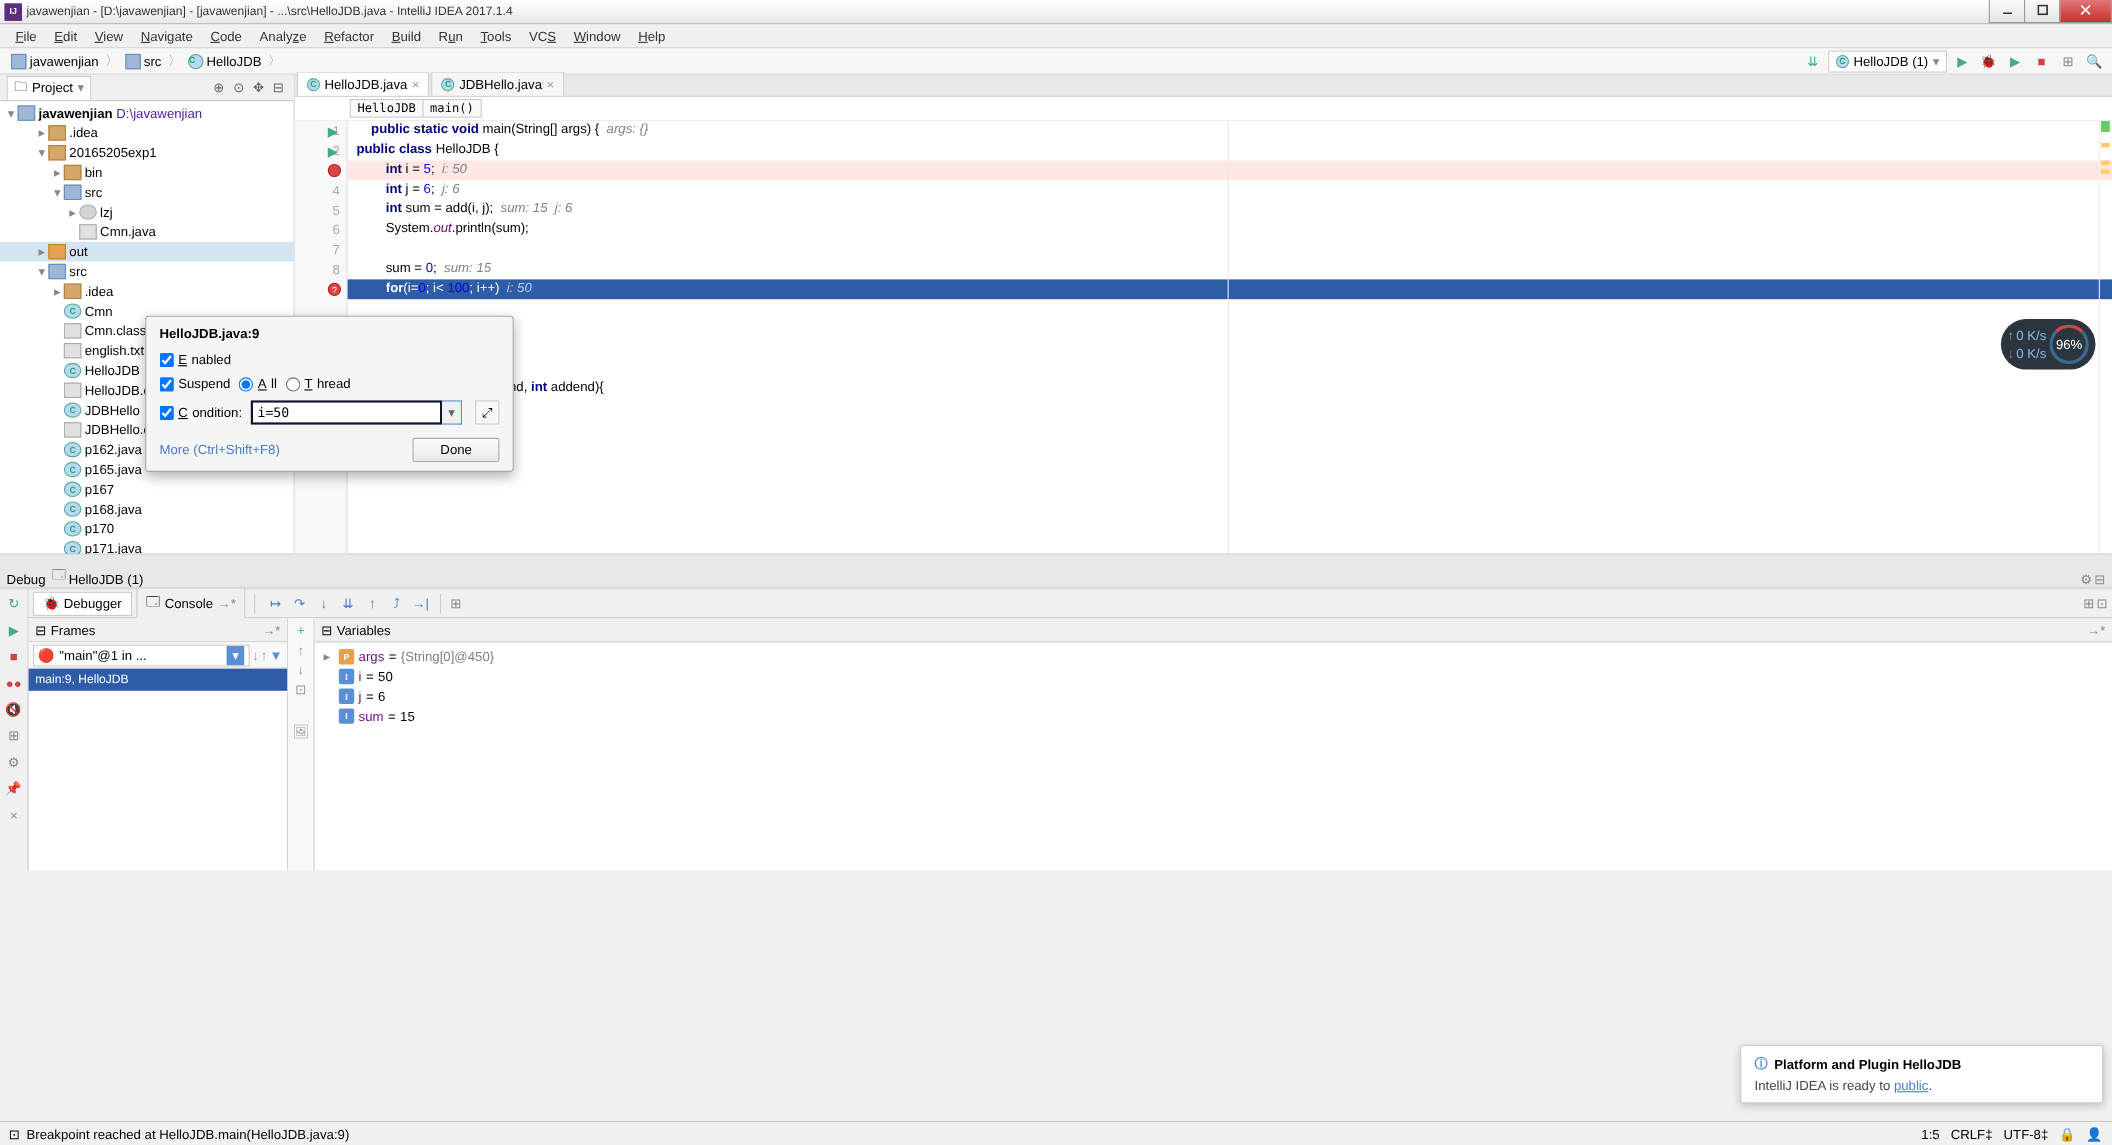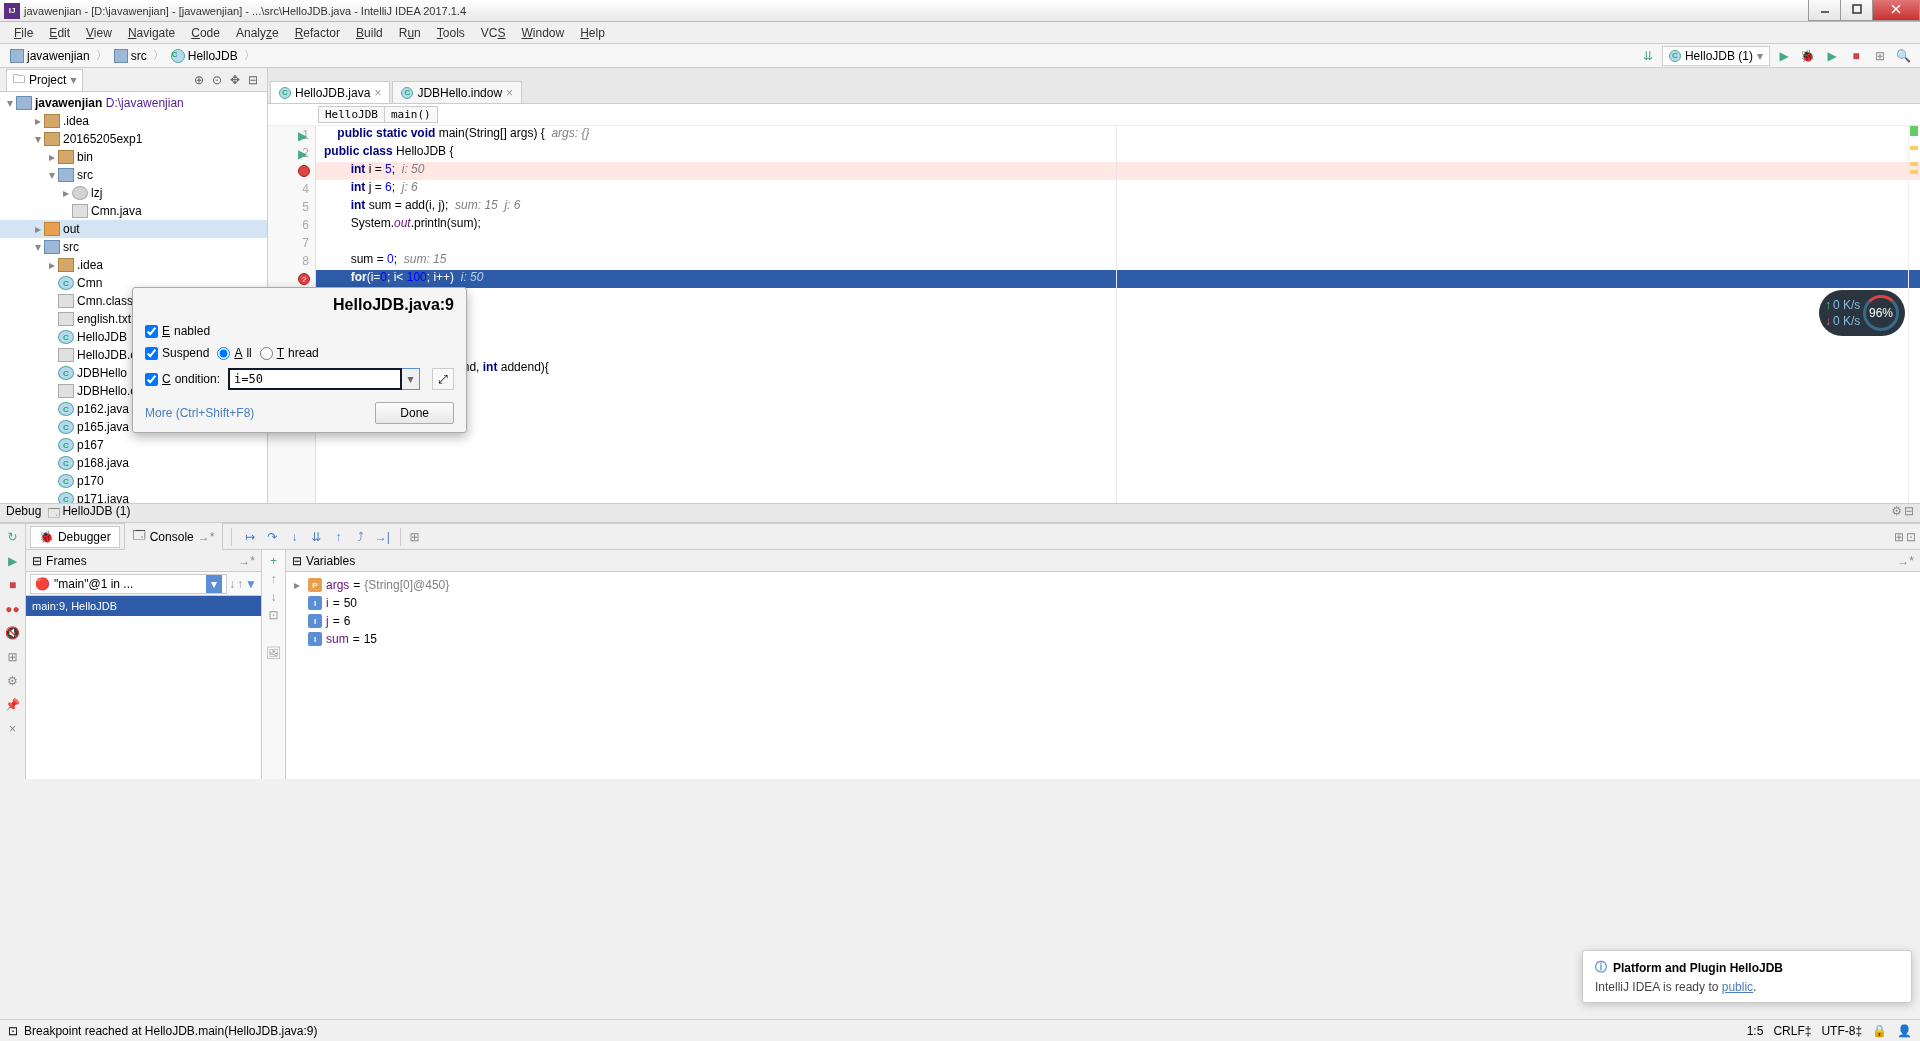--- a/index.html
+++ b/index.html
@@ -48,21 +48,21 @@
 .ic-folder-blue { background: #9cb8d6; border: 1px solid #6a8db3; }
 .ic-folder-out { background: #e6a050; border: 1px solid #c08030; }
 .ic-pkg { background: #d4d4d4; border: 1px solid #aaa; border-radius: 50%; }
 .ic-class { background: #b8d8f2; border: 1px solid #5a9; border-radius: 50%; position: relative; }
 .ic-class::after { content: "C"; position: absolute; inset: 0; display: flex; align-items: center; justify-content: center; color: #2a6; font-size: 8px; font-weight: bold; }
 .ic-java { background: #e0e0e0; border: 1px solid #aaa; position: relative; }
 .ic-txt { background: #e0e0e0; border: 1px solid #aaa; }
 
 
 .editor-panel { flex: 1; display: flex; flex-direction: column; background: #fff; }
-.editor-tabs { height: 36px; background: #e8e8e8; border-bottom: 1px solid #ccc; display: flex; align-items: flex-end; padding-left: 2px; }
+.editor-tabs { height: 20px; background: #e8e8e8; border-bottom: 1px solid #ccc; display: flex; align-items: flex-end; padding-left: 2px; }
 .ed-tab { height: 22px; background: #f6f6f6; border: 1px solid #ccc; border-bottom: none; padding: 0 8px; display: flex; align-items: center; gap: 4px; margin-right: 2px; }
 .ed-tab.active { background: #fff; }
 .ed-tab .close-t { color: #999; }
 .breadcrumb-ed { height: 22px; display: flex; align-items: center; padding-left: 50px; border-bottom: 1px solid #eee; }
 .bc-box { border: 1px solid #ccc; padding: 1px 6px; font-family: Consolas, monospace; font-size: 11px; background: #f8f8f8; }
 .editor-body { flex: 1; display: flex; font-family: Consolas, "Courier New", monospace; font-size: 12px; position: relative; }
 .gutter { width: 48px; background: #f8f8f8; border-right: 1px solid #e0e0e0; }
 .gutter-row { height: 18px; display: flex; align-items: center; justify-content: flex-end; padding-right: 6px; color: #aaa; position: relative; }
 .gut-ic { position: absolute; left: 30px; width: 12px; height: 12px; }
 .run-tri { color: #4a8; }
@@ -81,34 +81,34 @@
 .str-fld { color: #660e7a; font-style: italic; }
 .right-marker { position: absolute; right: 0; top: 0; width: 12px; height: 100%; border-left: 1px solid #eee; }
 .rm-bar { position: absolute; right: 2px; width: 8px; height: 4px; }
 .rm-green { background: #6c6; top: 0; height: 10px; }
 .rm-yellow { background: #fc6; }
 .vline { position: absolute; left: 800px; top: 0; bottom: 0; border-left: 1px solid #e8e8e8; }
 
 
 .bp-popup { position: absolute; left: 132px; top: 287px; width: 335px; background: #f5f5f5; border: 1px solid #aaa; box-shadow: 0 4px 12px rgba(0,0,0,0.3); border-radius: 3px; z-index: 100; }
 .bp-popup::before { content: ""; position: absolute; top: -8px; left: 160px; border: 8px solid transparent; border-bottom-color: #f5f5f5; }
-.bp-title { padding: 8px 12px 6px; font-weight: bold; font-size: 16px; text-align: right; }
+.bp-title { padding: 8px 12px 6px; font-weight: bold; font-size: 12px; }
 .bp-row { padding: 4px 12px; display: flex; align-items: center; gap: 8px; }
 .bp-row label { display: flex; align-items: center; gap: 4px; }
 .bp-row input[type=checkbox], .bp-row input[type=radio] { margin: 0; }
 .cond-input-wrap { display: flex; flex: 1; }
 .cond-input { flex: 1; height: 22px; border: 2px solid #0f172a; padding: 0 4px; font-family: Consolas, monospace; font-size: 12px; }
 .cond-dd { width: 18px; border: 1px solid #5a8fd6; border-left: none; background: #f0f0f0; display: flex; align-items: center; justify-content: center; color: #666; }
 .cond-ext { width: 22px; height: 22px; margin-left: 4px; border: 1px solid #ccc; background: #f8f8f8; display: flex; align-items: center; justify-content: center; }
 .bp-footer { padding: 8px 12px; display: flex; align-items: center; }
 .bp-more { color: #4a7dbf; }
 .bp-done { margin-left: auto; padding: 3px 24px; border: 1px solid #aaa; background: linear-gradient(#fdfdfd, #e8e8e8); border-radius: 2px; }
 
 
-.debug-bar { height: 20px; background: #e8e8e8; border-top: 1px solid #ccc; border-bottom: 1px solid #ccc; display: flex; align-items: flex-start; padding: 0 6px; }
+.debug-bar { height: 32px; background: #e8e8e8; border-top: 1px solid #ccc; border-bottom: 1px solid #ccc; display: flex; align-items: flex-end; padding: 0 6px; }
 .debug-bar .db-right { margin-left: auto; display: flex; gap: 2px; }
 .debug-panel { height: 256px; background: #fff; border-top: 1px solid #ccc; display: flex; }
 .debug-left-tb { width: 26px; background: #f0f0f0; border-right: 1px solid #ccc; display: flex; flex-direction: column; align-items: center; padding-top: 4px; gap: 6px; }
 .dl-btn { width: 18px; height: 18px; display: flex; align-items: center; justify-content: center; }
 .debug-main { flex: 1; display: flex; flex-direction: column; }
 .debug-tabs { height: 26px; background: #f0f0f0; border-bottom: 1px solid #ccc; display: flex; align-items: center; padding: 0 4px; gap: 4px; }
 .dtab { padding: 3px 8px; border: 1px solid #ccc; background: #fff; display: flex; align-items: center; gap: 4px; }
 .dtab.inactive { background: #f0f0f0; }
 .dtab-sep { width: 1px; height: 18px; background: #ccc; margin: 0 4px; }
 .step-btns { display: flex; gap: 2px; }
@@ -366,21 +366,21 @@
 
   <div class="editor-panel">
     <div class="editor-tabs">
       <div class="ed-tab active">
         <span class="java-ic" style="width:12px;height:12px"></span>
         <span>HelloJDB.java</span>
         <span class="close-t">×</span>
       </div>
       <div class="ed-tab">
         <span class="java-ic" style="width:12px;height:12px"></span>
-        <span>JDBHello.indow</span>
+        <span>JDBHello.java</span>
         <span class="close-t">×</span>
       </div>
     </div>
     <div class="breadcrumb-ed">
       <span class="bc-box">HelloJDB</span>
       <span class="bc-box" style="margin-left:-1px">main()</span>
     </div>
     <div class="editor-body">
       <div class="gutter" id="gutter">
           <div class="gutter-row"><span class="gut-ic run-tri">▶</span>1</div>

